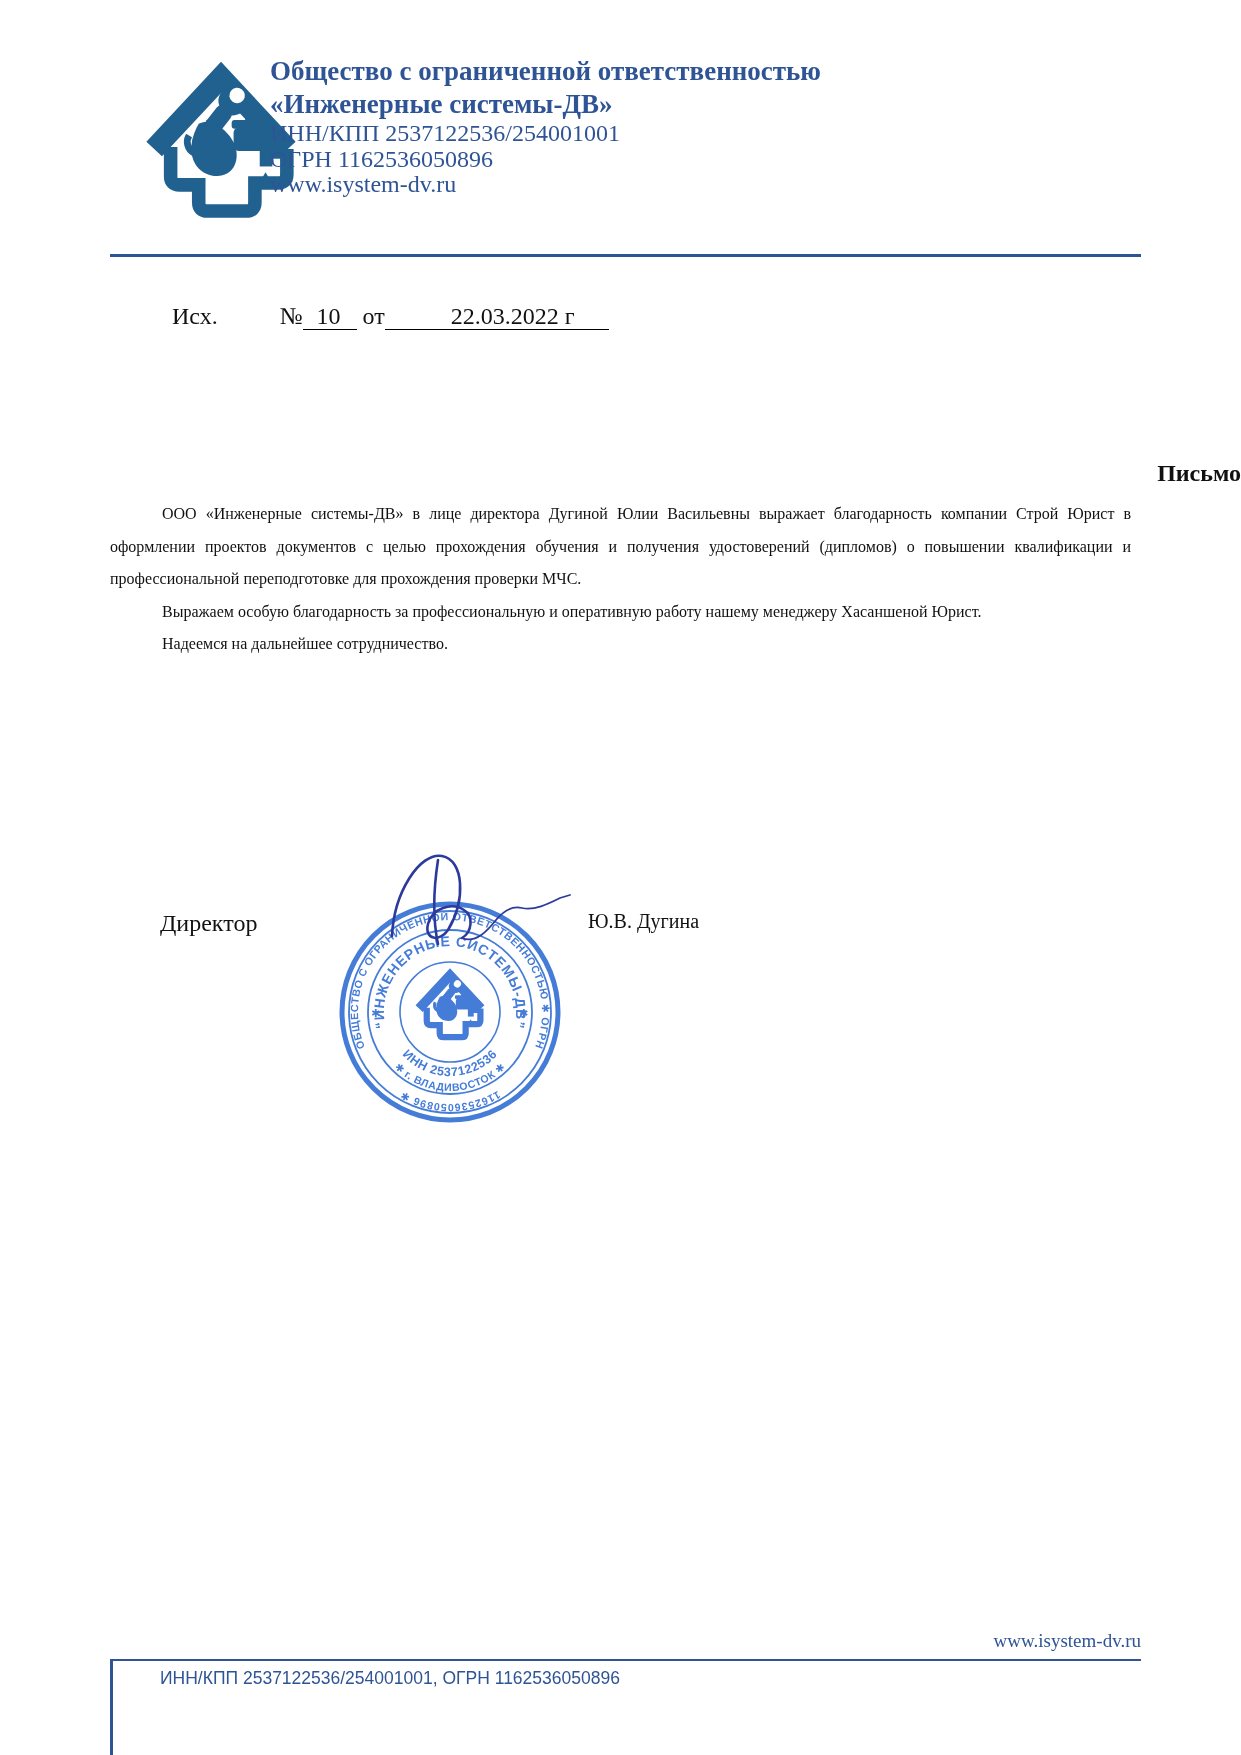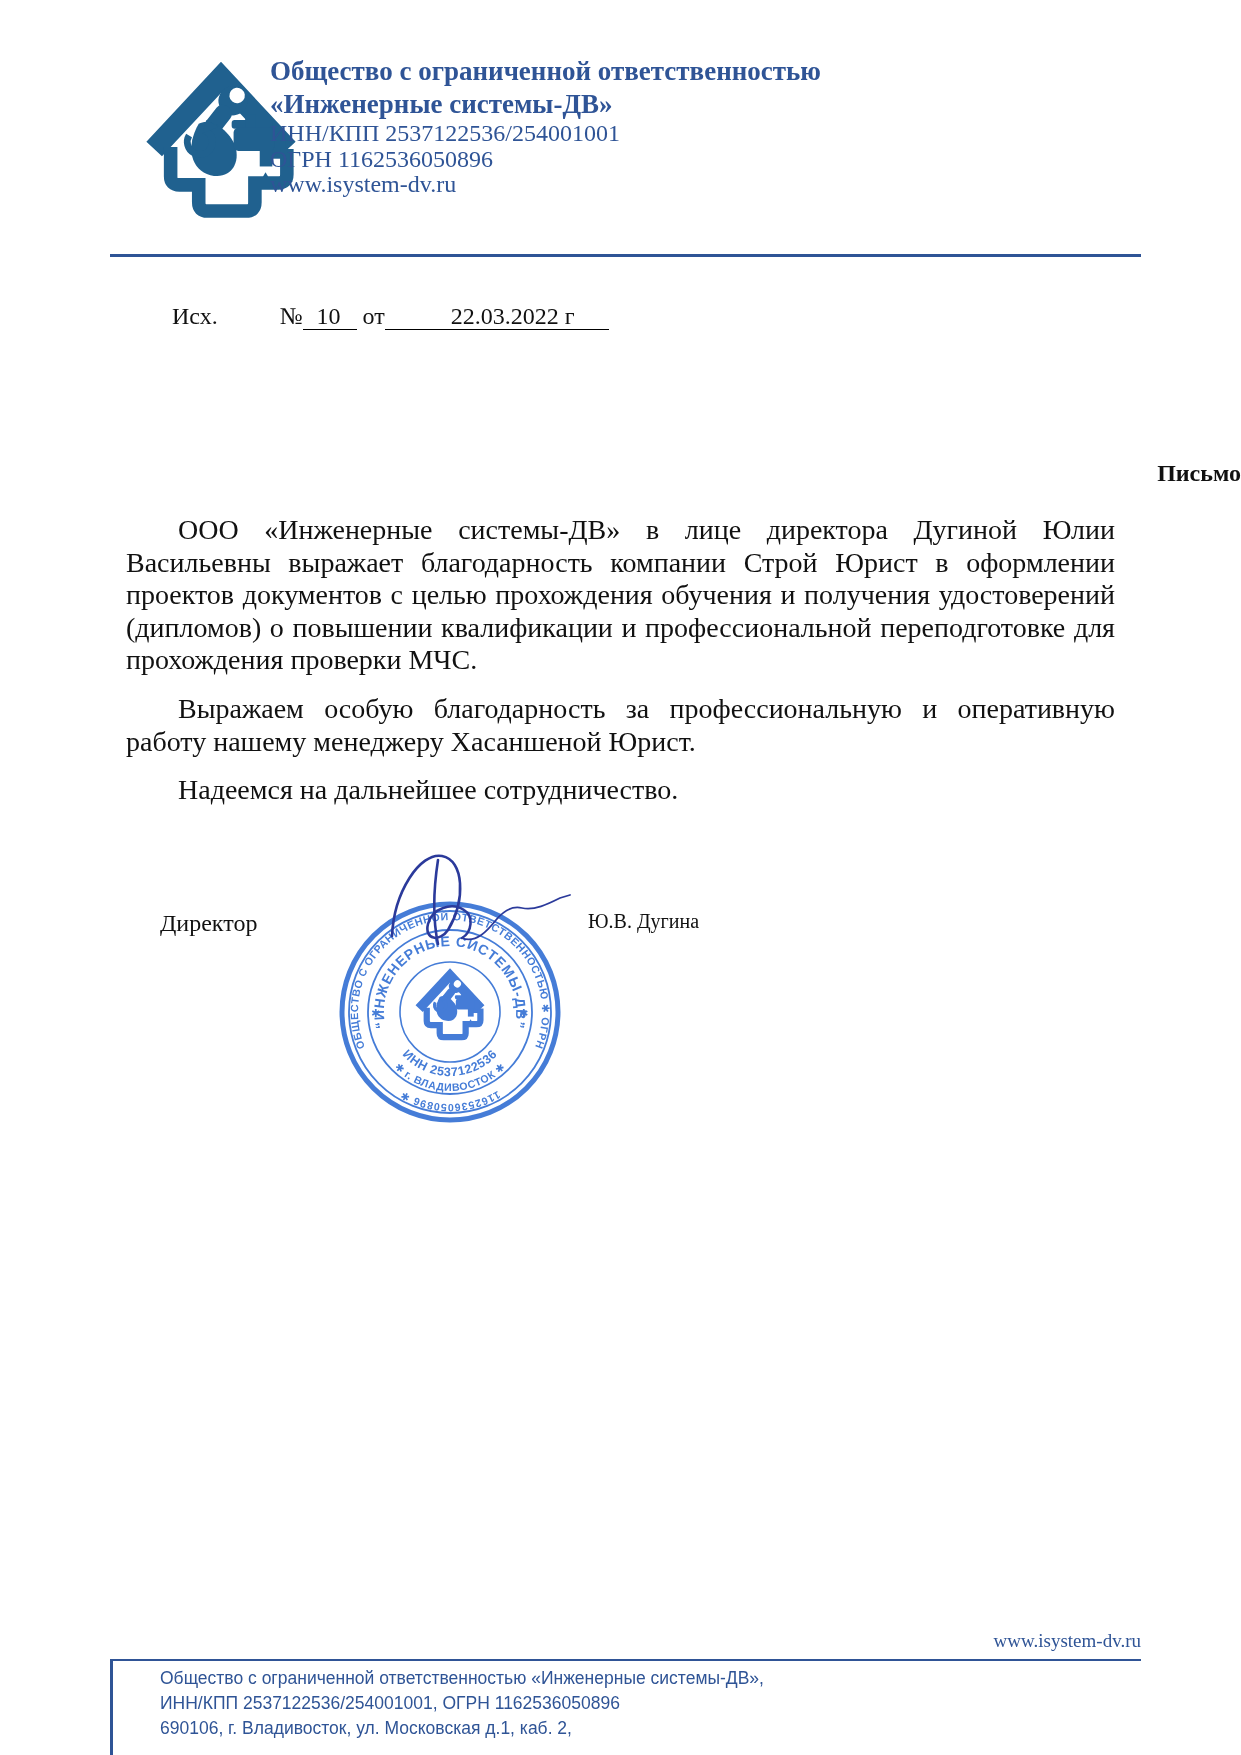--- a/index.html
+++ b/index.html
@@ -18,21 +18,21 @@
   .ref-line{position:absolute;left:172px;top:303px;font-size:24px;white-space:nowrap;}
   .ref-no{margin-left:62px;}
   .u{border-bottom:1.6px solid #000;display:inline-block;line-height:26px;}
   .u-num{padding:0 16px 0 14px;}
   .u-date{padding:0 34px 0 66px;}
   .ref-ot{margin-left:6px;}
   
   .letter-title{position:absolute;left:0;top:460px;width:100%;text-align:right;
     font-size:24px;font-weight:bold;margin:0;}
   .letter-body{position:absolute;left:110px;top:498px;width:1021px;}
-  .letter-body p{margin:16px;font-size:28px;line-height:32.6px;text-align:justify;text-indent:52px;}
+  .letter-body p{margin:0;font-size:16px;line-height:32.6px;text-align:justify;text-indent:52px;}
   
   .sig-label{position:absolute;left:160px;top:910px;font-size:24px;}
   .sig-name{position:absolute;left:588px;top:910px;font-size:20px;}
   .stamp{position:absolute;left:337px;top:899px;width:226px;height:226px;opacity:.88;}
   .stamp text{font-family:"Liberation Sans","DejaVu Sans",sans-serif;font-weight:bold;fill:#2c6bd2;}
   .signature{position:absolute;left:380px;top:846px;width:200px;height:104px;}
   
   .footer-web{position:absolute;right:100px;top:1630px;font-size:19px;color:#2F5496;}
   .footer-rule{position:absolute;left:110px;top:1659px;width:1031px;height:2px;background:#2F5496;}
   .footer-bar{position:absolute;left:110px;top:1659px;width:3px;height:96px;background:#2F5496;}
@@ -131,18 +131,16 @@
       <path d="M 12,90 C 14,46 40,6 62,10 C 84,14 86,54 68,84 C 60,96 44,94 48,78 C 52,62 72,56 84,64 C 94,70 92,86 82,92"></path>
       <path d="M 58,14 C 54,40 52,70 58,98"></path>
       <path d="M 82,92 C 96,98 108,84 116,74 C 126,62 134,60 142,62 C 154,65 168,58 180,52 L 190,49" stroke-width="1.8"></path>
     </g>
   </svg>
 
   <div class="footer-web">www.isystem-dv.ru</div>
   <div class="footer-rule"></div>
   <div class="footer-bar"></div>
   <div class="footer-text">
-    <div>Общество с ограниченной ответственностью «Инженерные системы-ДВ»,</div>
     <div>ИНН/КПП 2537122536/254001001, ОГРН 1162536050896</div>
-    <div>690106, г. Владивосток, ул. Московская д.1, каб. 2,</div>
   </div>
 
 </div>
 
 </body></html>

